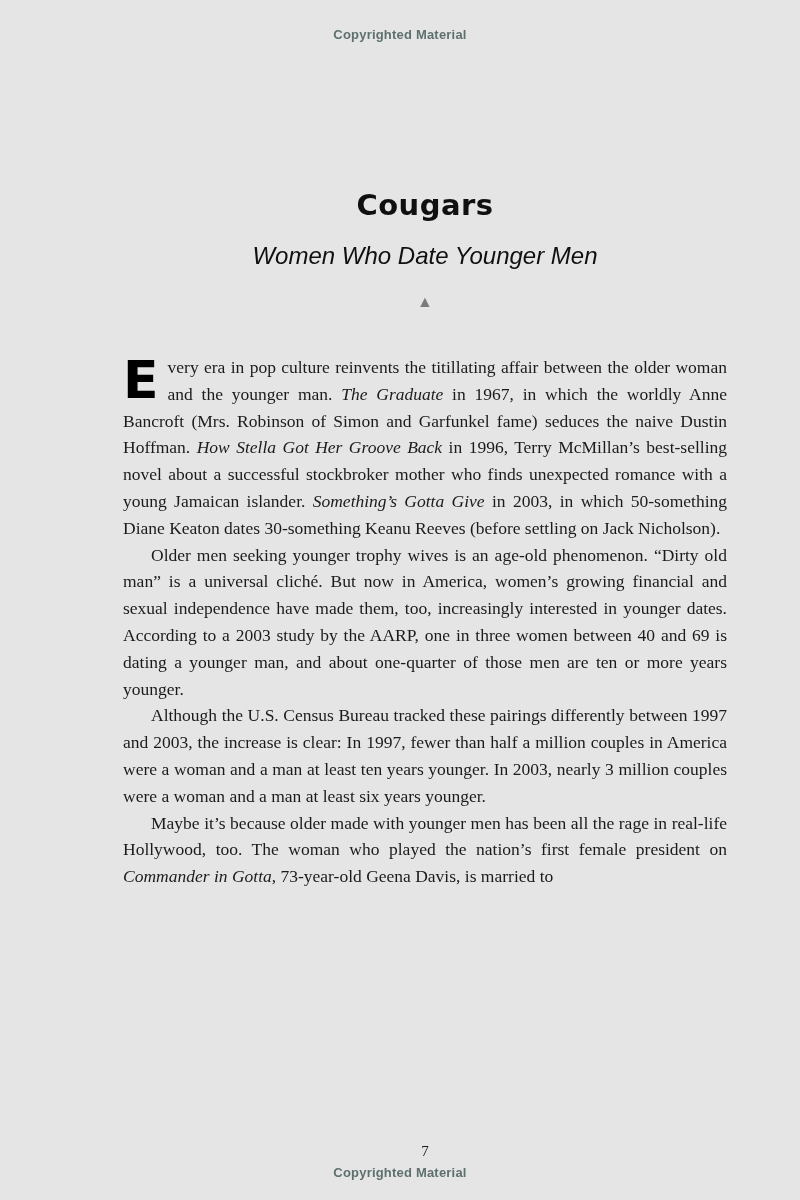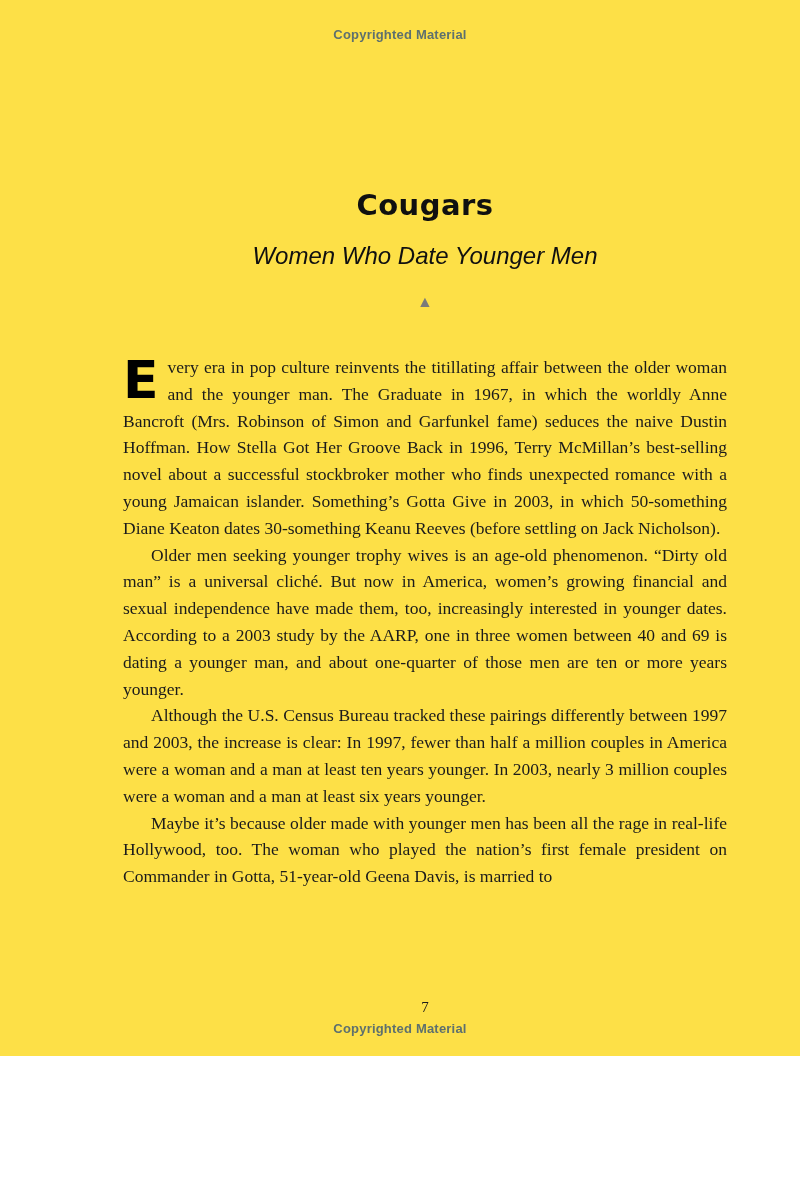--- a/index.html
+++ b/index.html
@@ -1,20 +1,20 @@
 <!DOCTYPE html>
 <html><head>
 <meta charset="utf-8">
 <style>
   html, body { margin: 0; padding: 0; background: #ffffff; }
   .page {
     position: relative;
     width: 800px;
-    height: 1056px;
-    background: #fde047;
+    height: 1200px;
+    background: #e5e5e5;
     font-family: "Liberation Serif", serif;
     color: #1b1b1b;
     overflow: hidden;
     margin: 0 auto;
   }
   .copyright {
     position: absolute;
     left: 0;
     width: 100%;
     text-align: center;
@@ -64,21 +64,21 @@
     color: #7a7a7a;
   }
   .bodytext {
     margin-top: 44px;
     font-size: 17.5px;
     line-height: 26.8px;
     text-align: justify;
   }
   .bodytext p { margin: 0; }
   .bodytext p.indent { text-indent: 28px; }
-  .it { }
+  .it { font-style: italic; }
   .dropcap {
     float: left;
     font-family: "DejaVu Sans", sans-serif;
     font-weight: bold;
     font-size: 52px;
     line-height: 44px;
     margin: 4px 9px 0 0;
     color: #000000;
   }
 </style>
@@ -93,21 +93,21 @@
     <h1 class="title">Cougars</h1>
 
     <h2 class="subtitle">Women Who Date Younger Men</h2>
 
     <div class="ornament">▲</div>
 
     <div class="bodytext">
         <p class="first"><span class="dropcap">E</span><span>very era in pop culture reinvents the titillating affair between the older woman and the younger man. </span><span class="it">The Graduate</span><span> in 1967, in which the worldly Anne Bancroft (Mrs. Robinson of Simon and Garfunkel fame) seduces the naive Dustin Hoffman. </span><span class="it">How Stella Got Her Groove Back</span><span> in 1996, Terry McMillan’s best-selling novel about a successful stockbroker mother who finds unexpected romance with a young Jamaican islander. </span><span class="it">Something’s Gotta Give</span><span> in 2003, in which 50-something Diane Keaton dates 30-something Keanu Reeves (before settling on Jack Nicholson).</span></p>
         <p class="indent"><span>Older men seeking younger trophy wives is an age-old phenomenon. “Dirty old man” is a universal cliché. But now in America, women’s growing financial and sexual independence have made them, too, increasingly interested in younger dates. According to a 2003 study by the AARP, one in three women between 40 and 69 is dating a younger man, and about one-quarter of those men are ten or more years younger.</span></p>
         <p class="indent"><span>Although the U.S. Census Bureau tracked these pairings differently between 1997 and 2003, the increase is clear: In 1997, fewer than half a million couples in America were a woman and a man at least ten years younger. In 2003, nearly 3 million couples were a woman and a man at least six years younger.</span></p>
-        <p class="indent"><span>Maybe it’s because older made with younger men has been all the rage in real-life Hollywood, too. The woman who played the nation’s first female president on </span><span class="it">Commander in Gotta</span><span>, 51-year-old Geena Davis, is married to</span></p>
+        <p class="indent"><span>Maybe it’s because older made with younger men has been all the rage in real-life Hollywood, too. The woman who played the nation’s first female president on </span><span class="it">Commander in Gotta</span><span>, 73-year-old Geena Davis, is married to</span></p>
       </div>
   </div>
 
   <div class="pagenum">7</div>
 
   <div class="copyright bottom">Copyrighted Material</div>
 
 </div>
 
 </body></html>

